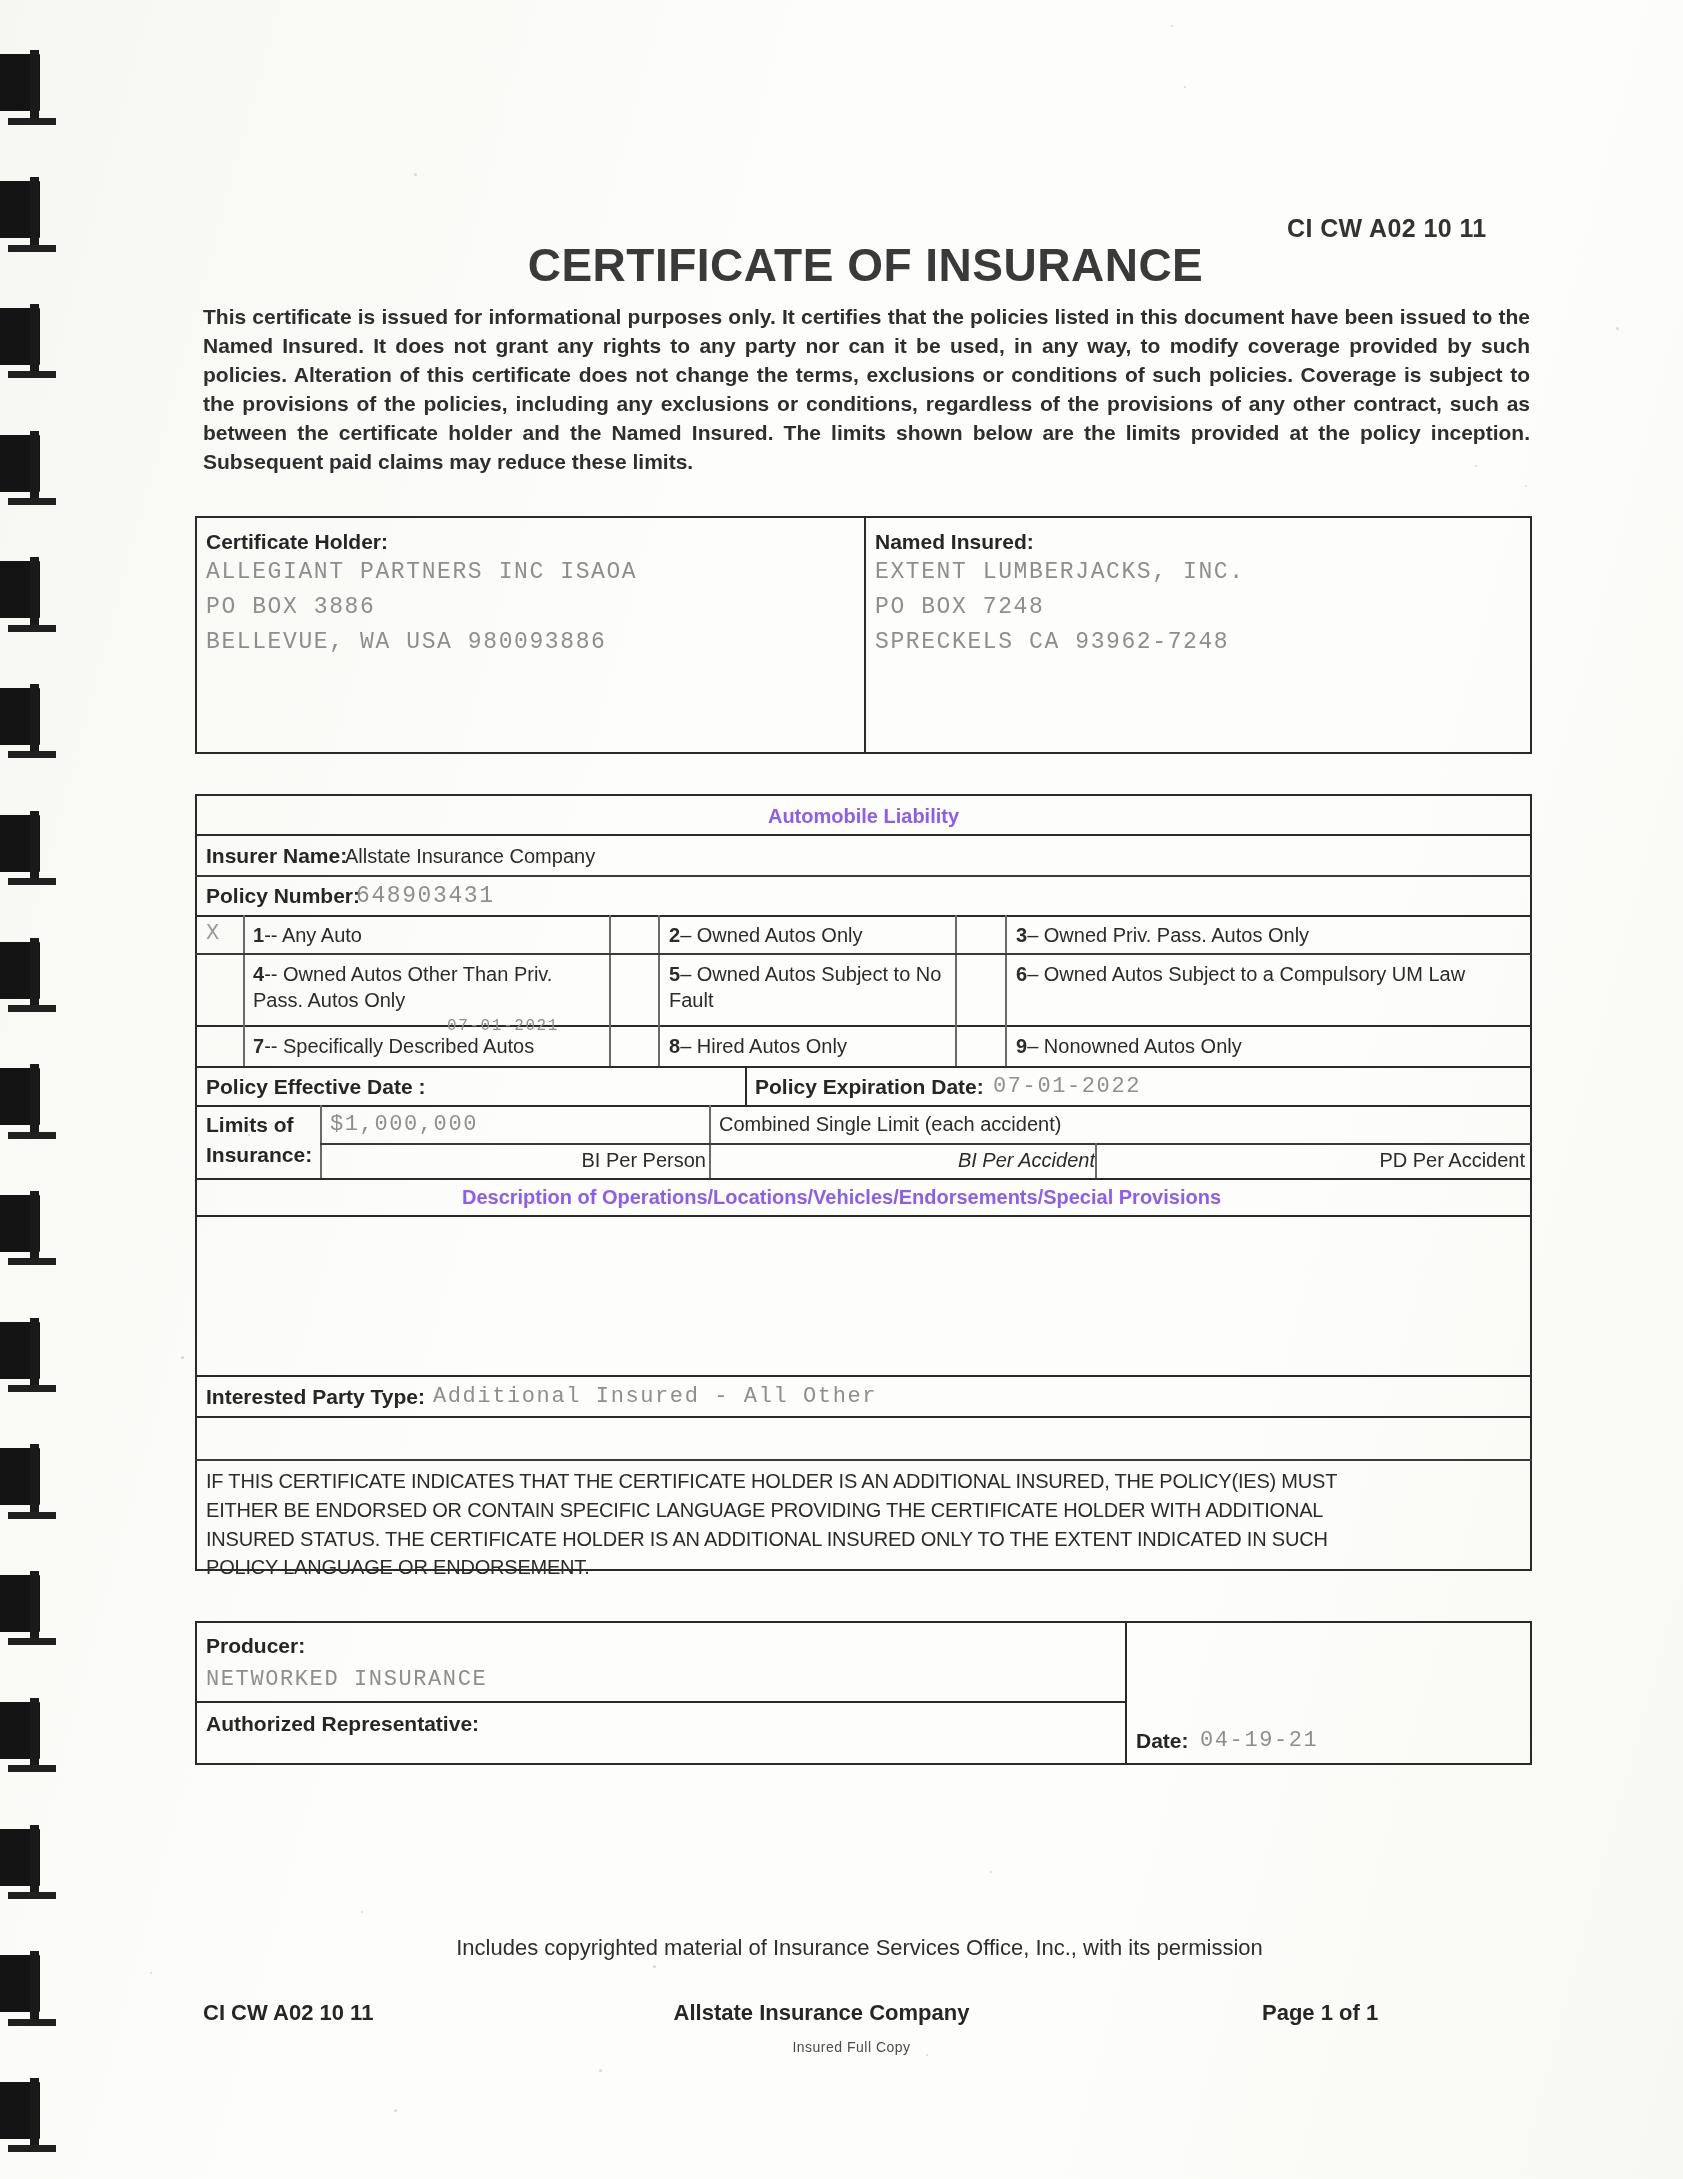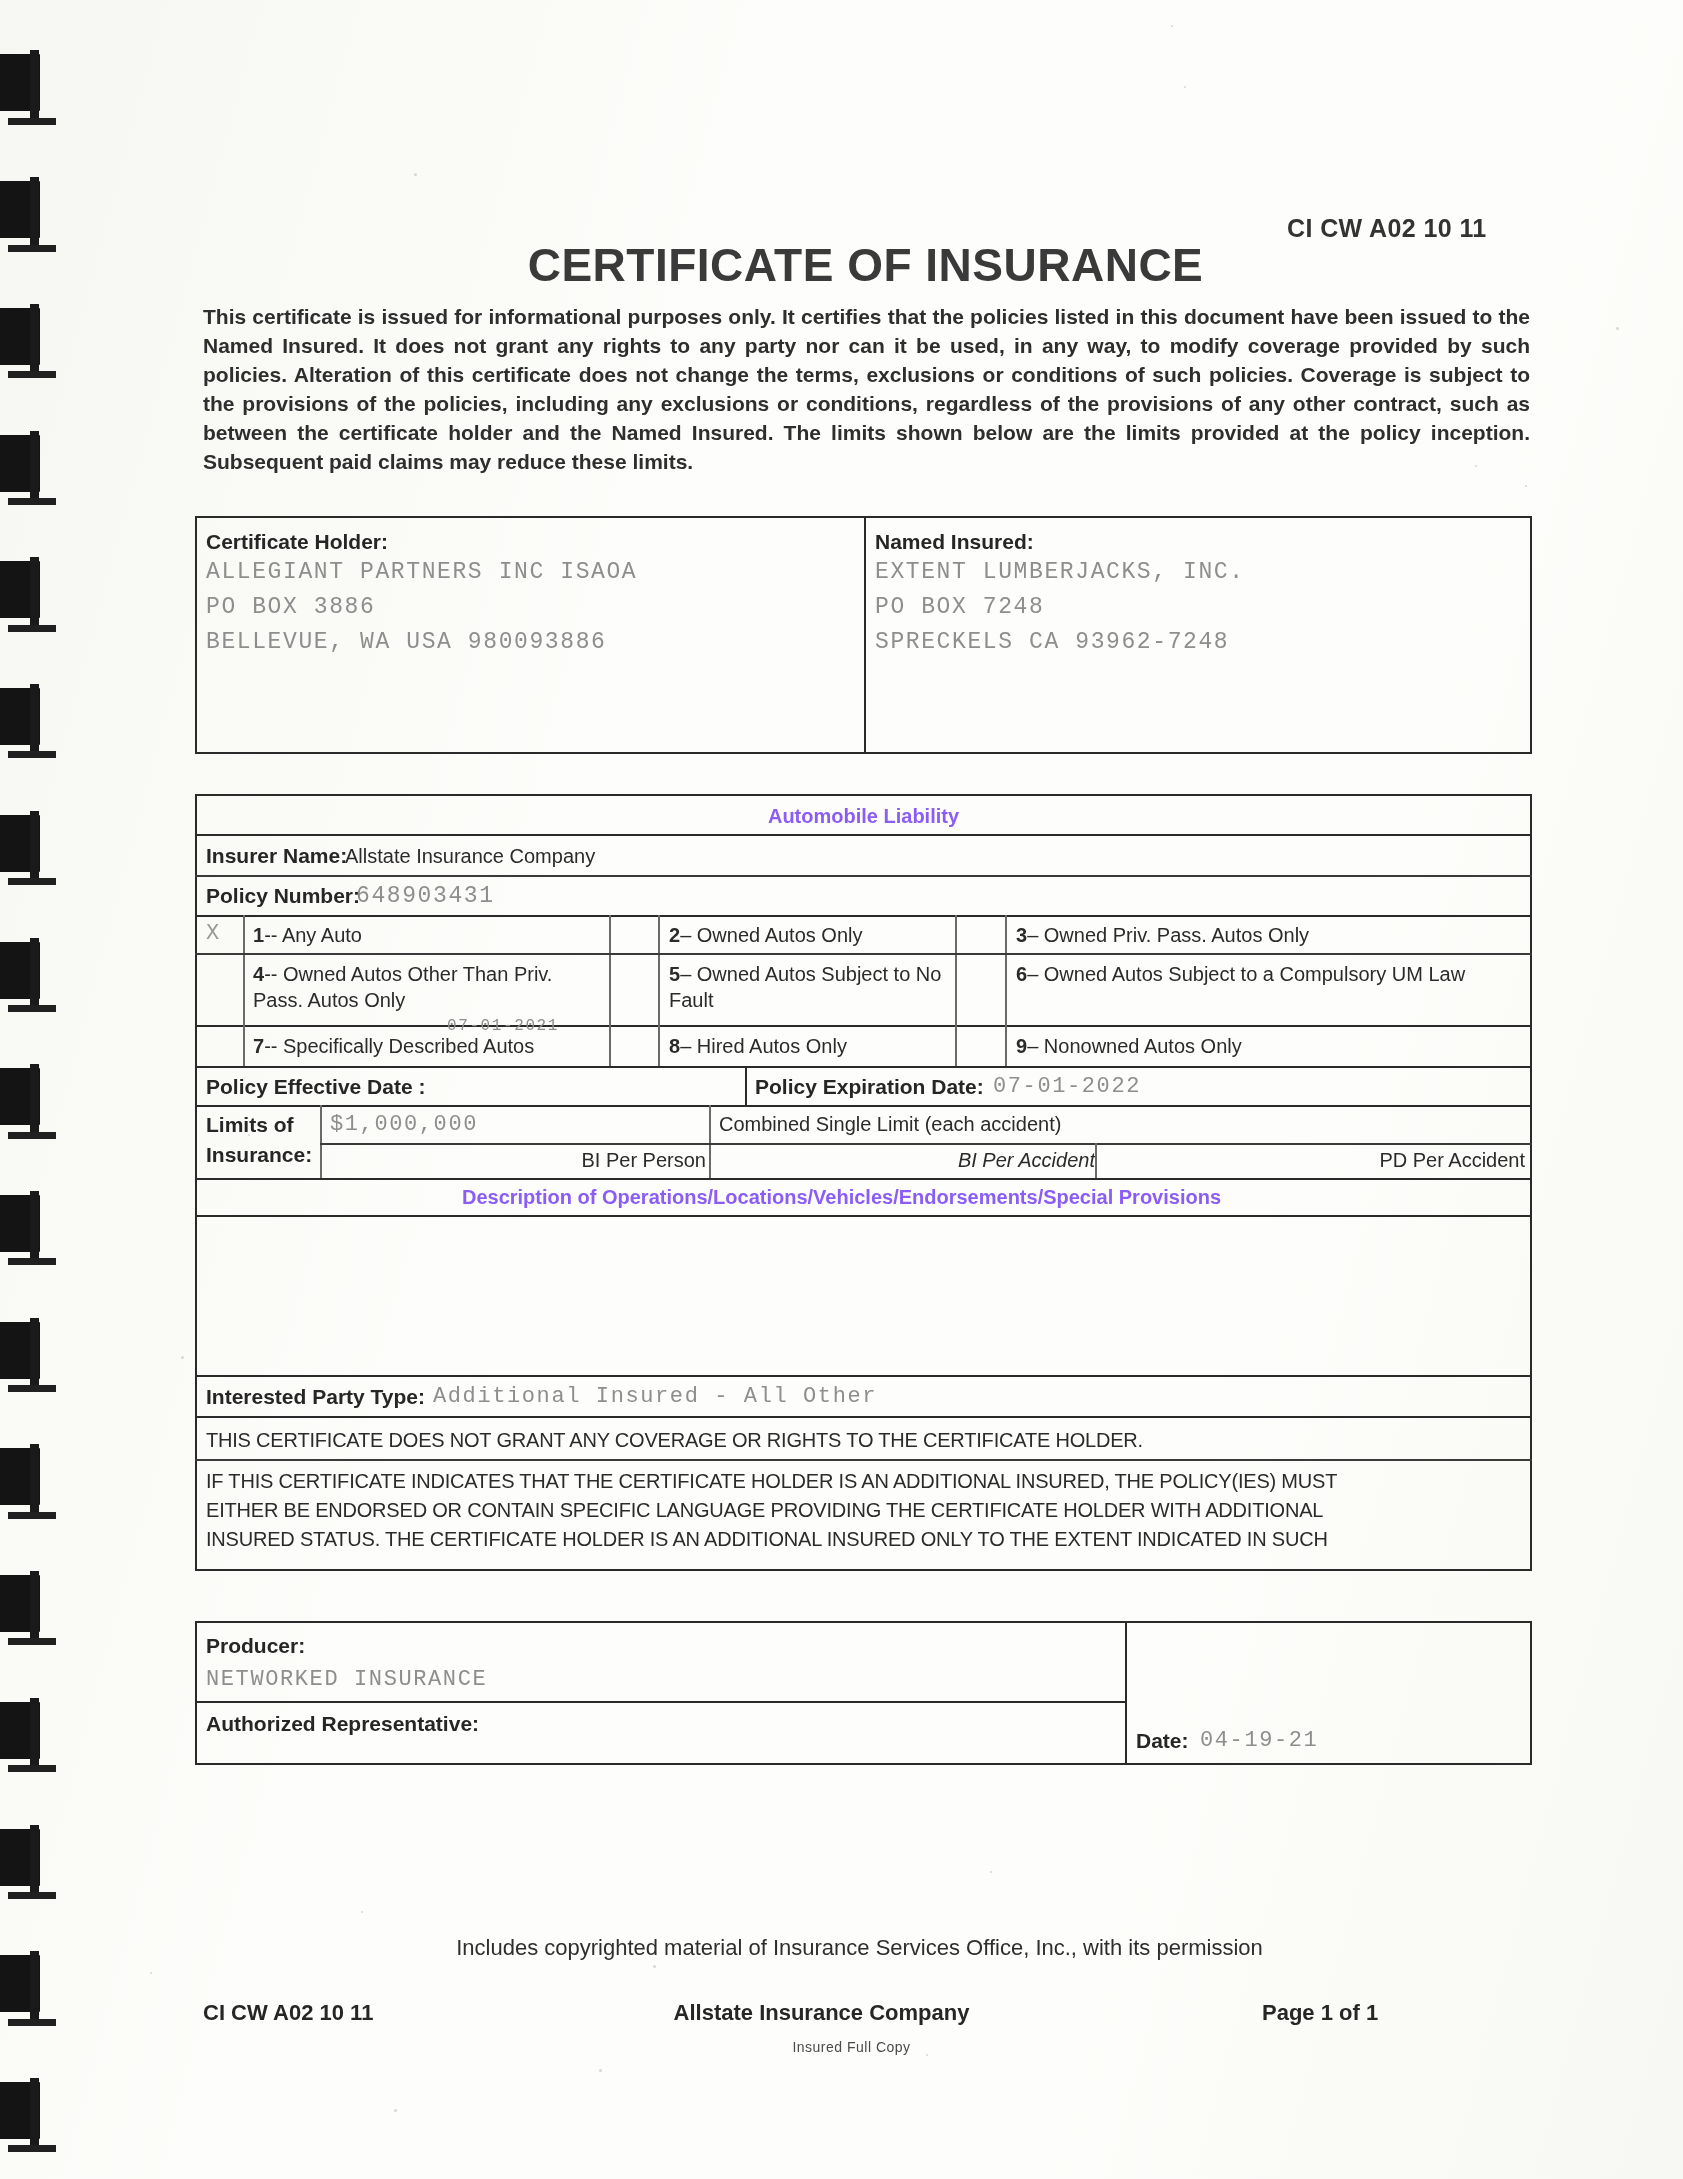--- a/index.html
+++ b/index.html
@@ -411,26 +411,26 @@
     <div class="center-head" style="top:1186px;">Description of Operations/Locations/Vehicles/Endorsements/Special Provisions</div>
     <div class="hline" style="left:195px; top:1215px; width:1337px;"></div>
 
     <div style="position:absolute; left:206px; top:1226px; width:1307px; height:149px; font-size:20px; color:#2b2b2b;"></div>
     <div class="hline" style="left:195px; top:1375px; width:1337px;"></div>
 
     <div class="lbl" style="left:206px; top:1385px;">Interested Party Type:</div>
     <div class="val-mono" style="left:433px; top:1384px; font-size:22px;">Additional Insured - All Other</div>
     <div class="hline" style="left:195px; top:1416px; width:1337px;"></div>
 
-    <div class="legal" style="left:206px; top:1426px; width:1307px;">THIS CERTIFICATE DOES NOT GRANT ANY COVERAGE OR RIGHTS TO THE CERTIFICATE HOLDER.</div>
     <div class="hline thin" style="left:195px; top:1459px; width:1337px;"></div>
 
     <div class="legal" style="left:206px; top:1496px; width:1317px;">EITHER BE ENDORSED OR CONTAIN SPECIFIC LANGUAGE PROVIDING THE CERTIFICATE HOLDER WITH ADDITIONAL</div>
     <div class="legal" style="left:206px; top:1467px; width:1317px;">IF THIS CERTIFICATE INDICATES THAT THE CERTIFICATE HOLDER IS AN ADDITIONAL INSURED, THE POLICY(IES) MUST</div>
     <div class="legal" style="left:206px; top:1525px; width:1317px;">INSURED STATUS. THE CERTIFICATE HOLDER IS AN ADDITIONAL INSURED ONLY TO THE EXTENT INDICATED IN SUCH</div>
+    <div class="legal" style="left:206px; top:1553px; width:1317px;">POLICY LANGUAGE OR ENDORSEMENT.</div>
 
     <div class="box" style="left:195px; top:1621px; width:1337px; height:144px;"></div>
     <div class="vline" style="left:1125px; top:1621px; height:144px;"></div>
 
     <div class="lbl" style="left:206px; top:1634px;">Producer:</div>
     <div class="val-mono" style="left:206px; top:1667px; font-size:22px;">NETWORKED INSURANCE</div>
     <div class="hline" style="left:195px; top:1701px; width:931px;"></div>
 
     <div class="lbl" style="left:206px; top:1712px;">Authorized Representative:</div>
     <div class="val-mono" style="left:594px; top:1712px; font-size:22px;"></div>

